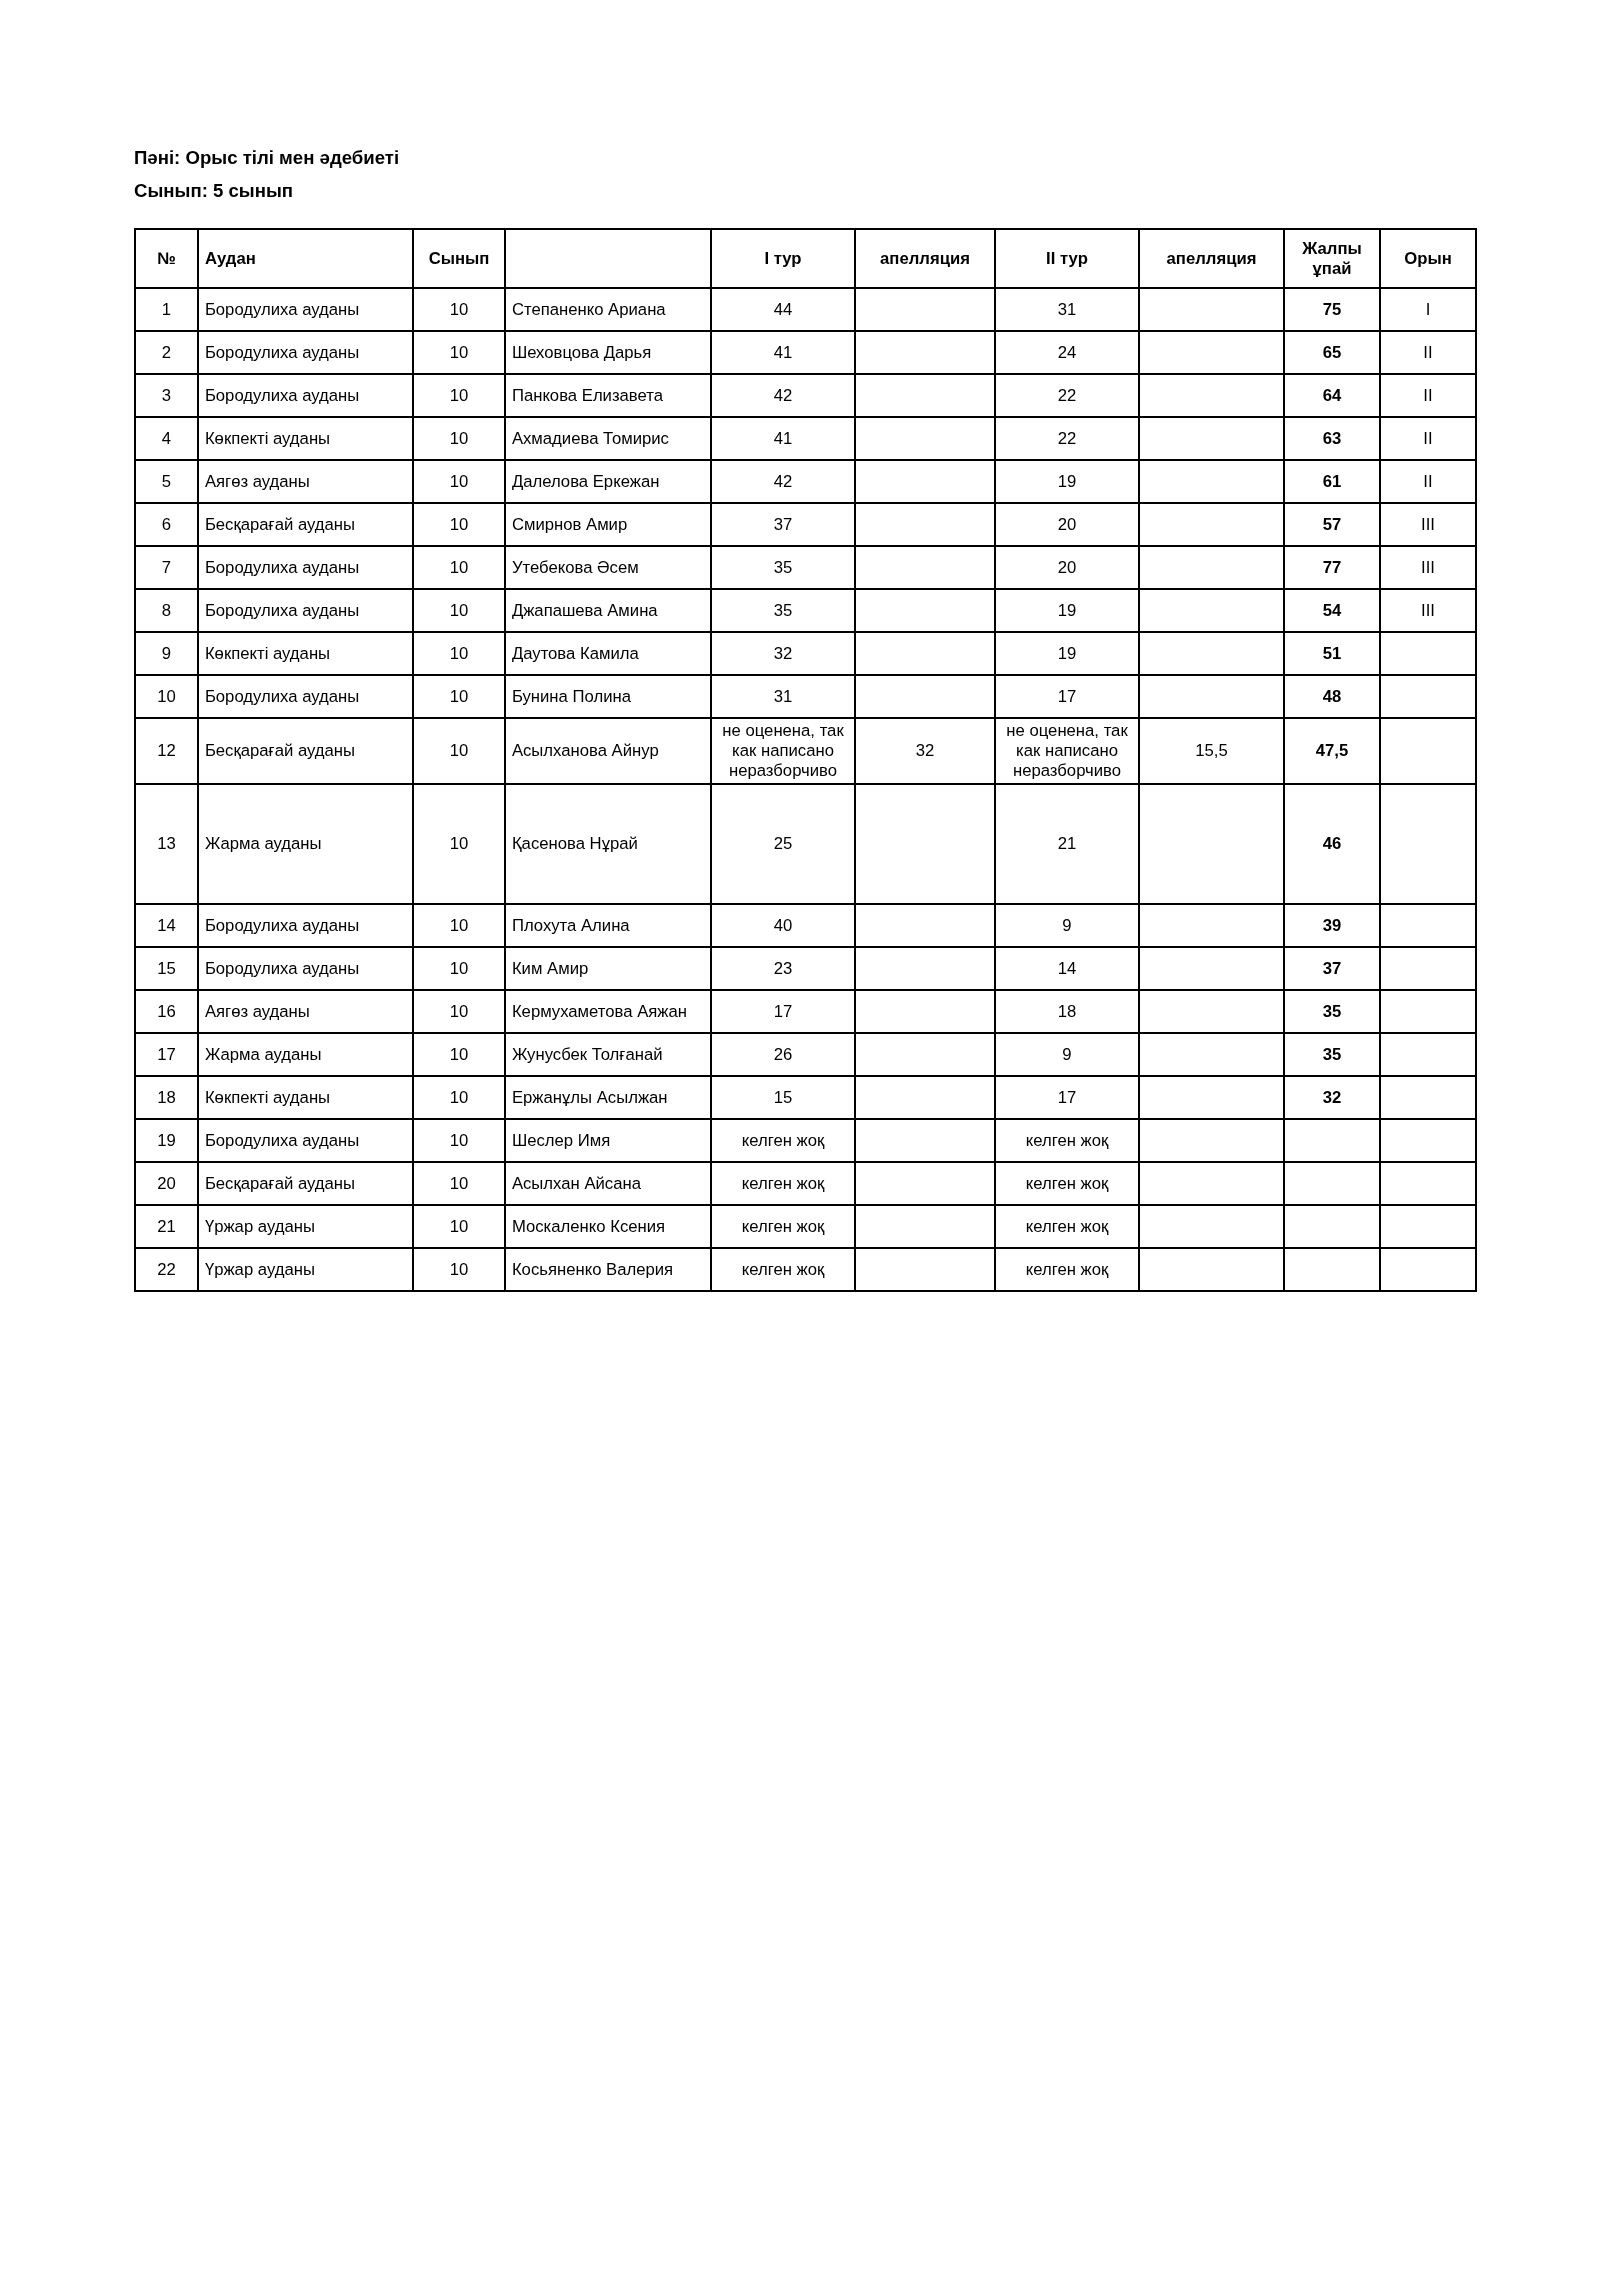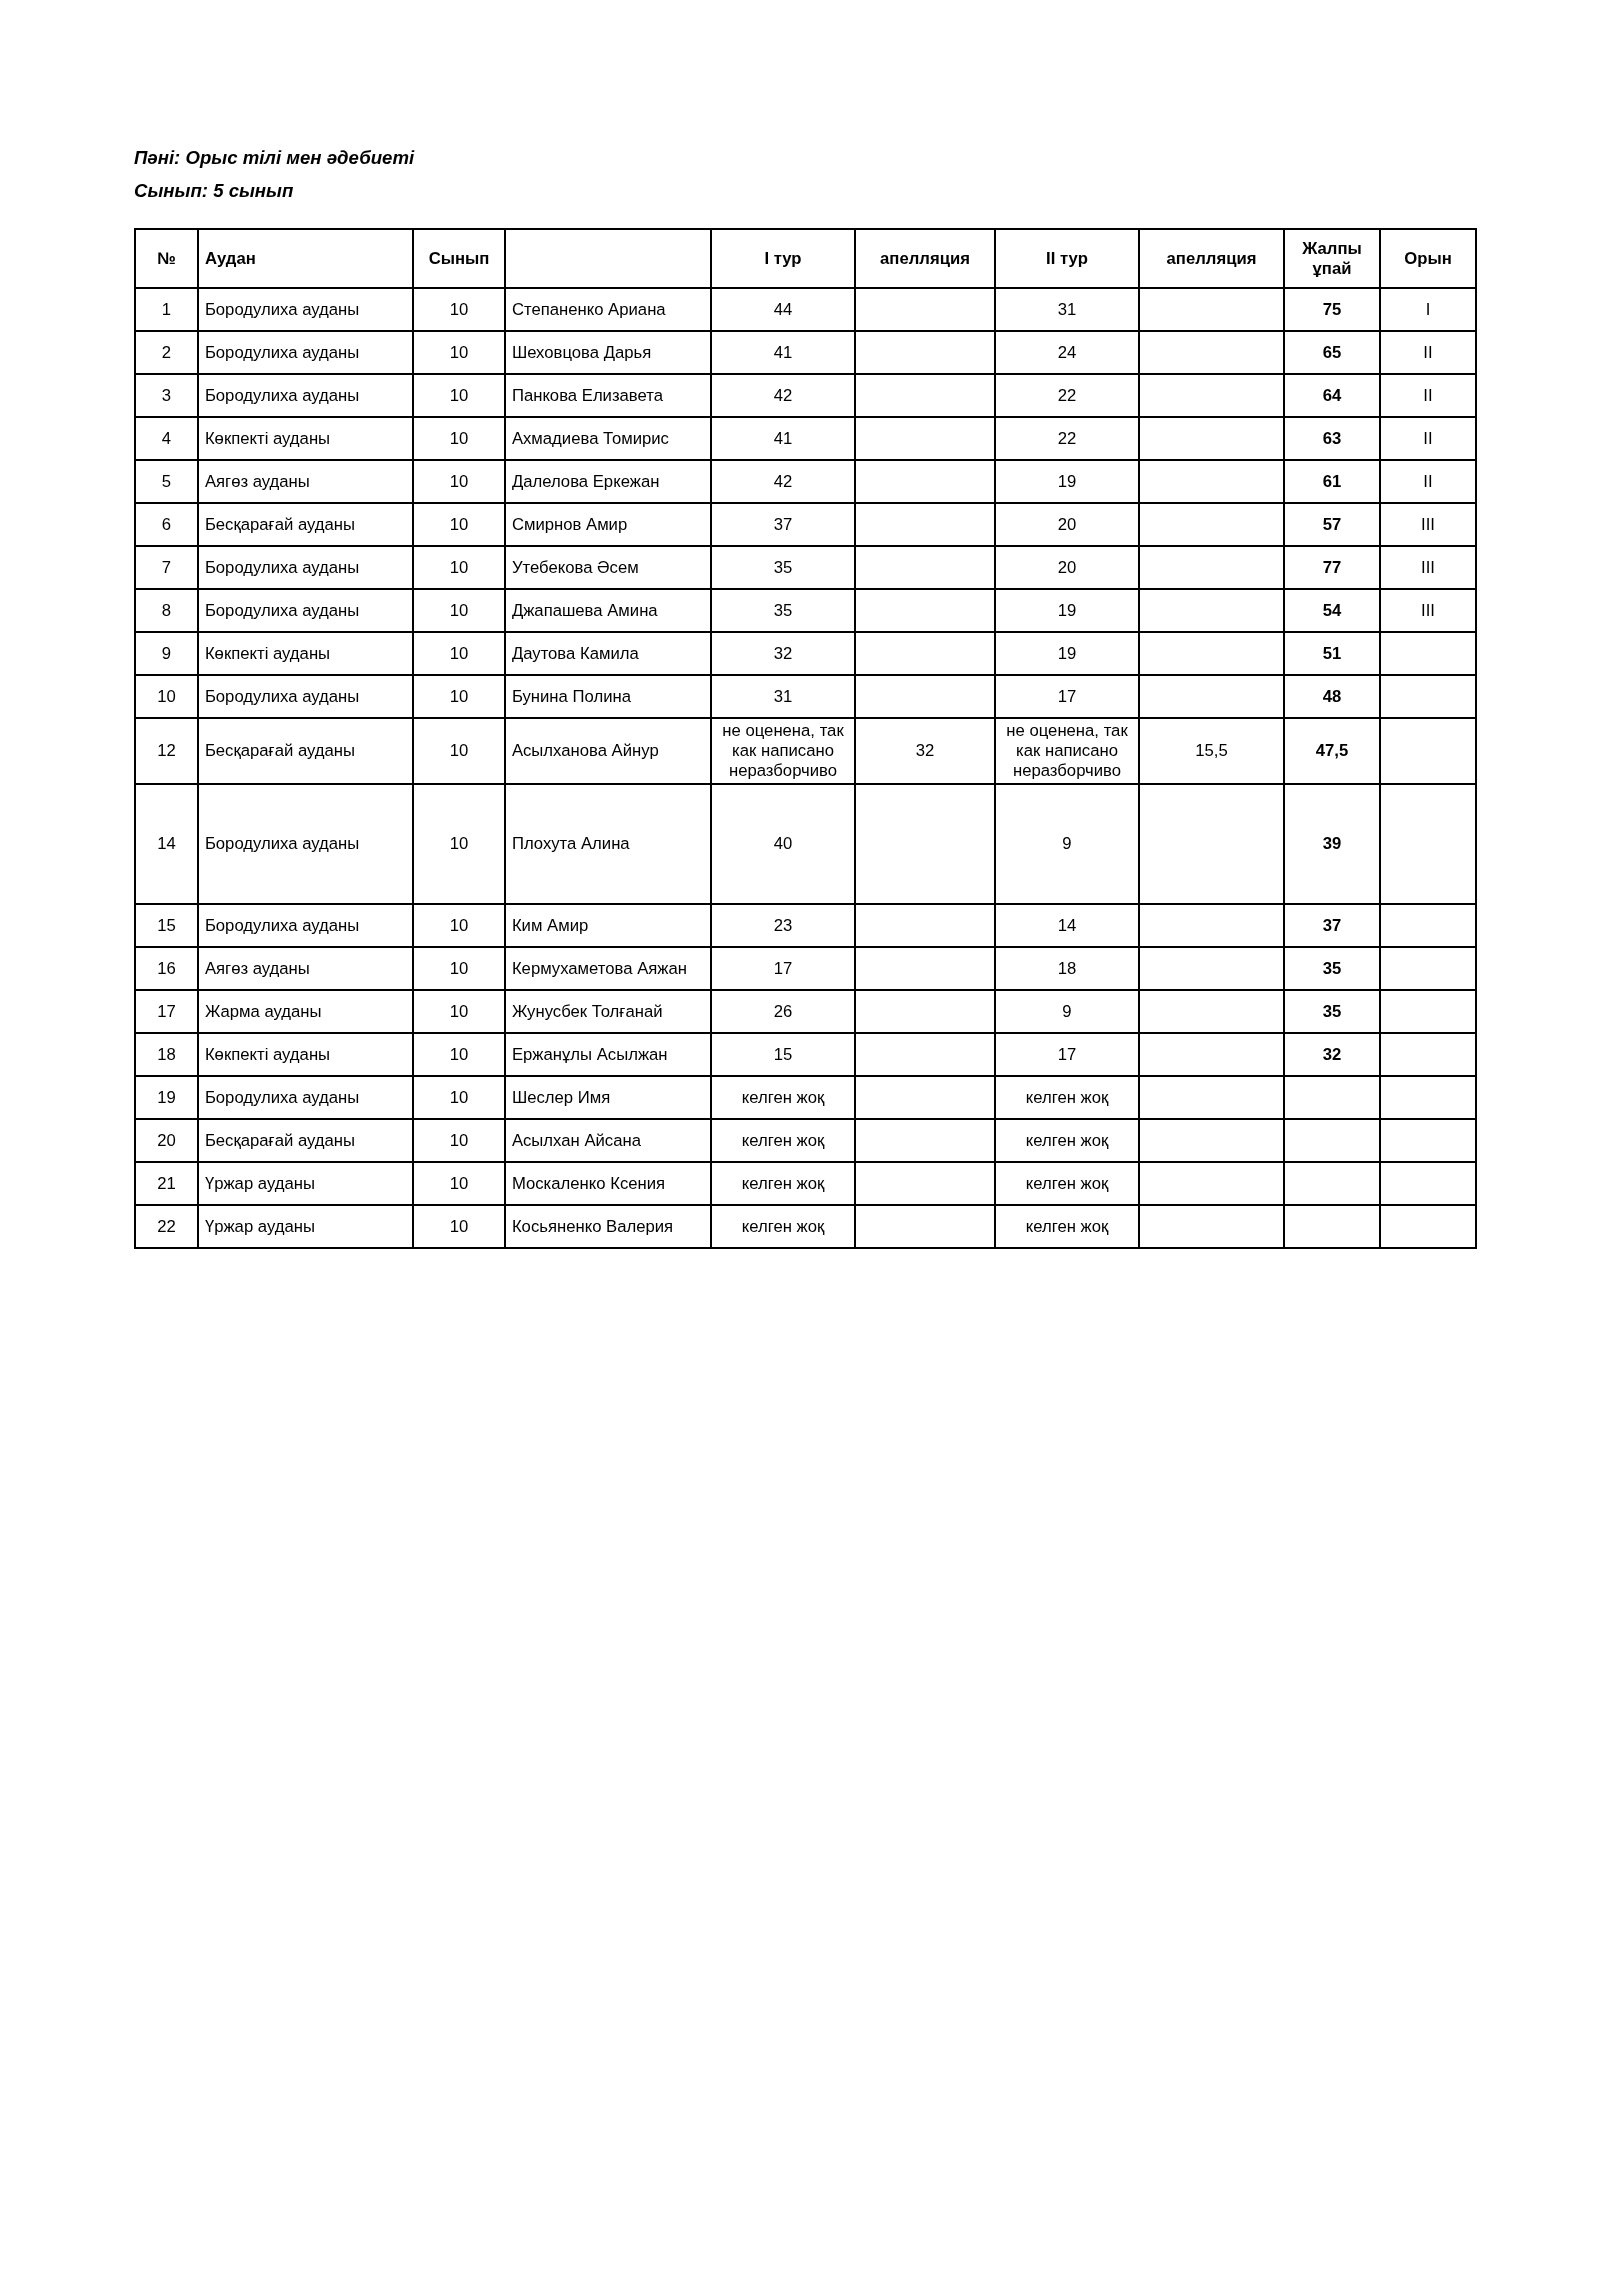--- a/index.html
+++ b/index.html
@@ -15,21 +15,20 @@
     color: #000000;
   }
   .doc-header {
     position: absolute;
     left: 134px;
     top: 141px;
     font-size: 18.6px;
     font-weight: bold;
     line-height: 33px;
     white-space: nowrap;
-    font-style: italic;
   }
   table.results-table {
     position: absolute;
     left: 134px;
     top: 228px;
     width: 1341px;
     border-collapse: collapse;
     table-layout: fixed;
     border: 2.9px solid #000000;
   }
@@ -233,20 +232,32 @@
         <td>10</td>
         <td>Асылханова Айнур</td>
         <td>не оценена, так как написано неразборчиво</td>
         <td>32</td>
         <td>не оценена, так как написано неразборчиво</td>
         <td>15,5</td>
         <td>47,5</td>
         <td></td>
       </tr>
       <tr>
+        <td>13</td>
+        <td>Жарма ауданы</td>
+        <td>10</td>
+        <td>Қасенова Нұрай</td>
+        <td>25</td>
+        <td></td>
+        <td>21</td>
+        <td></td>
+        <td>46</td>
+        <td></td>
+      </tr>
+      <tr>
         <td>14</td>
         <td>Бородулиха ауданы</td>
         <td>10</td>
         <td>Плохута Алина</td>
         <td>40</td>
         <td></td>
         <td>9</td>
         <td></td>
         <td>39</td>
         <td></td>

